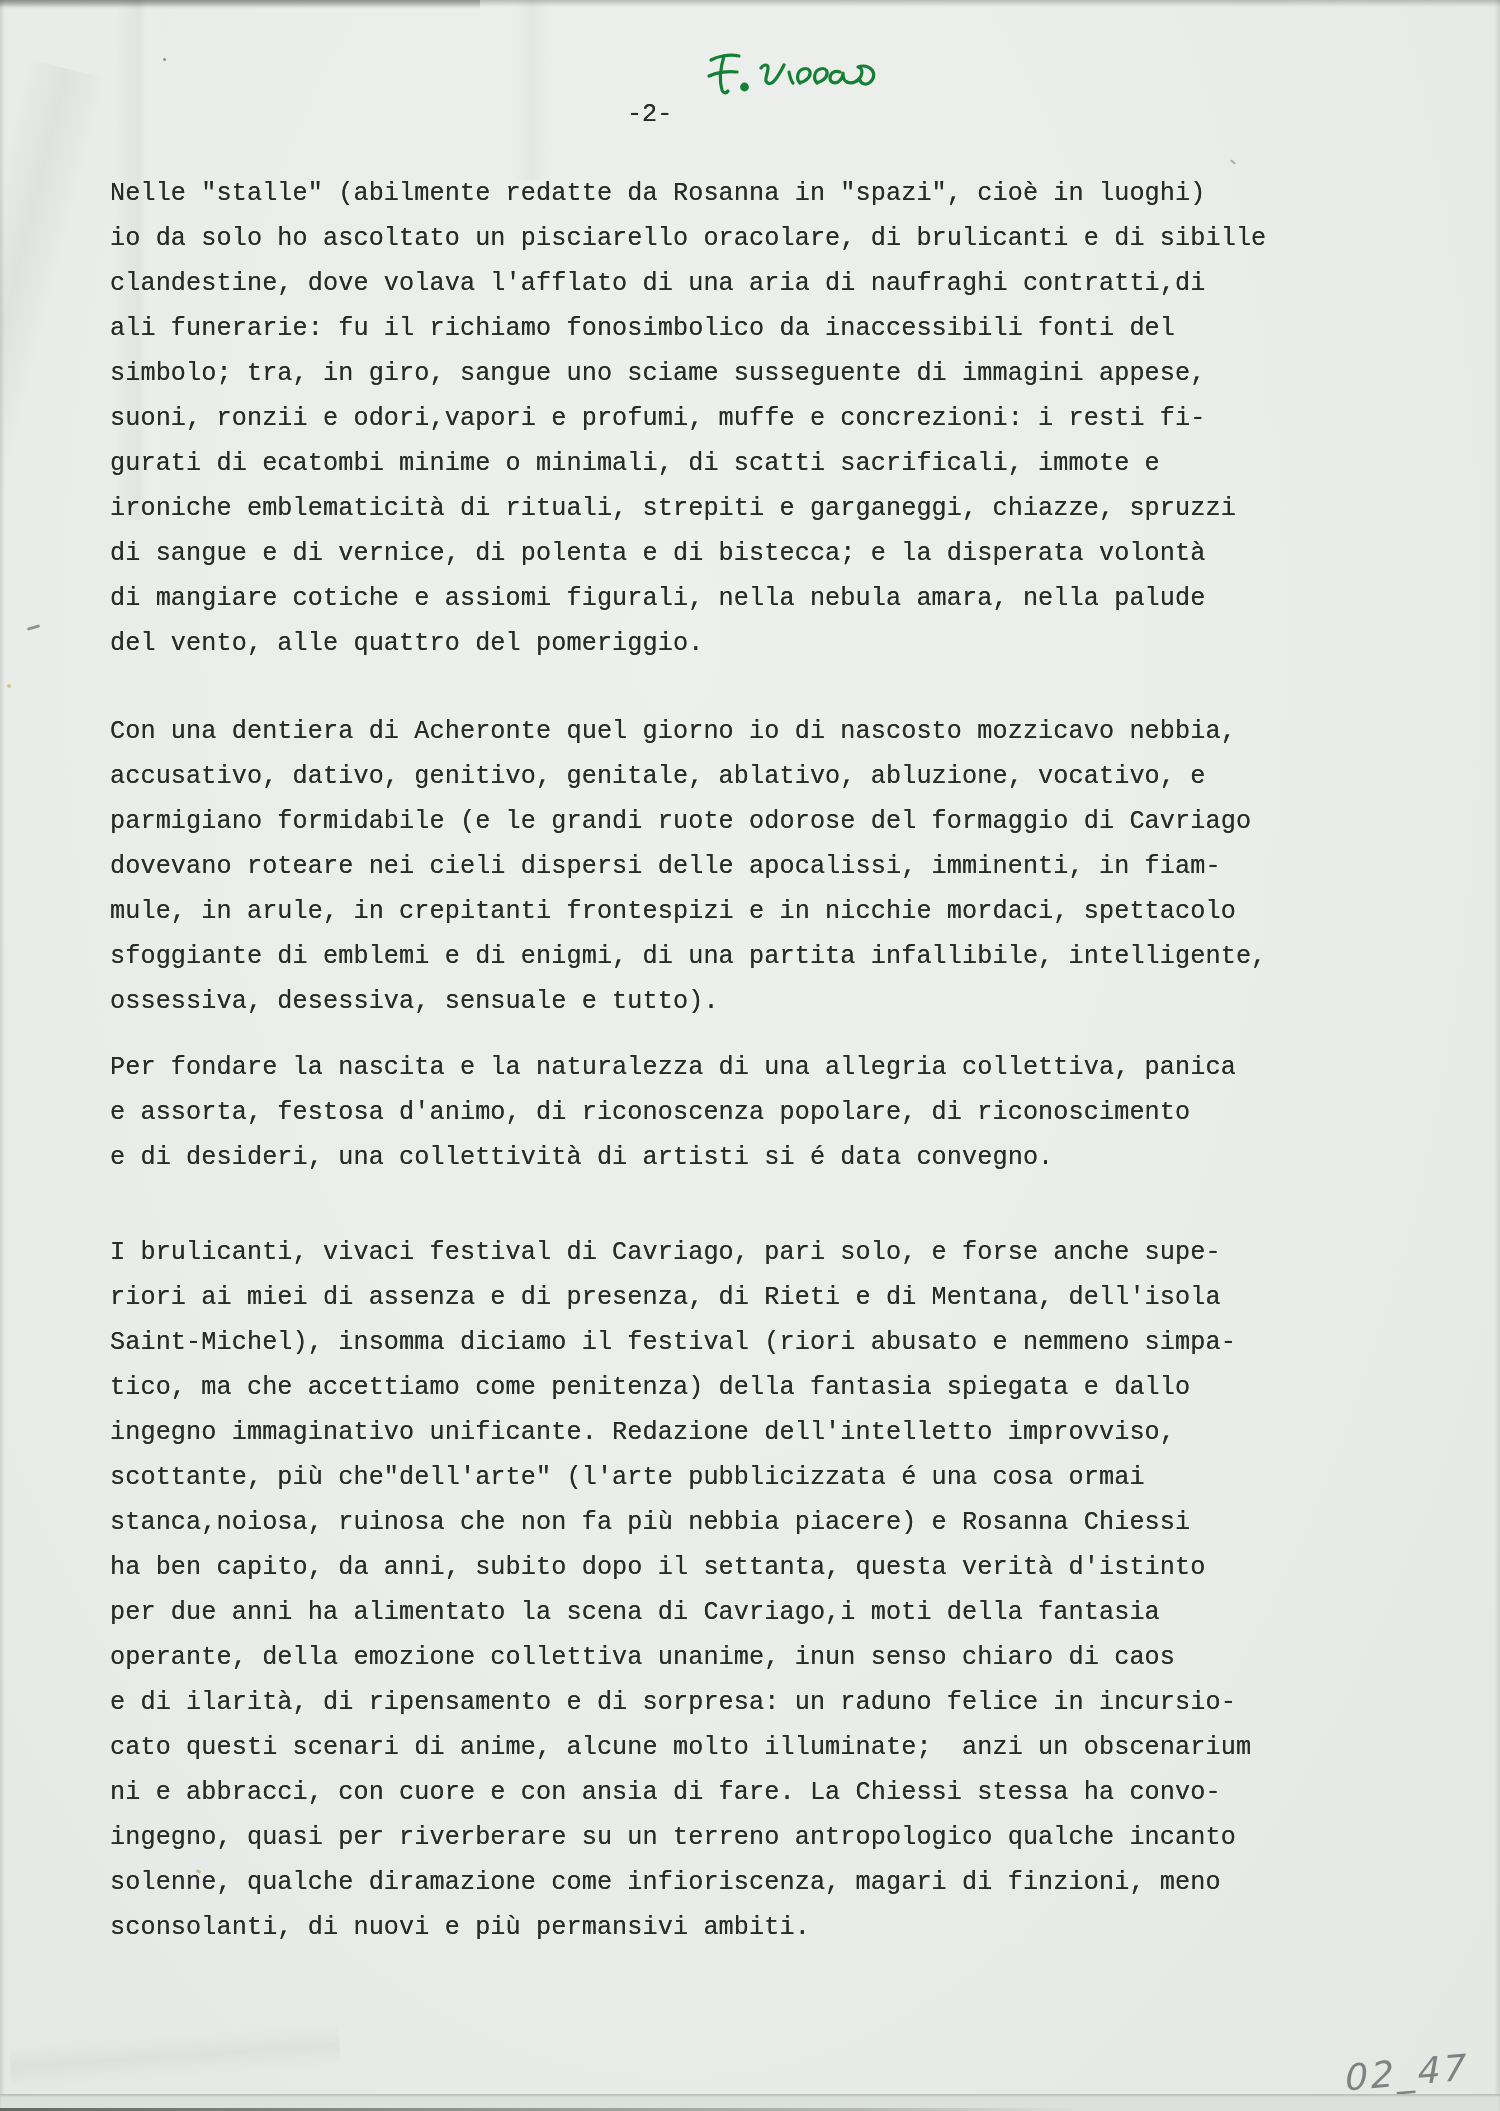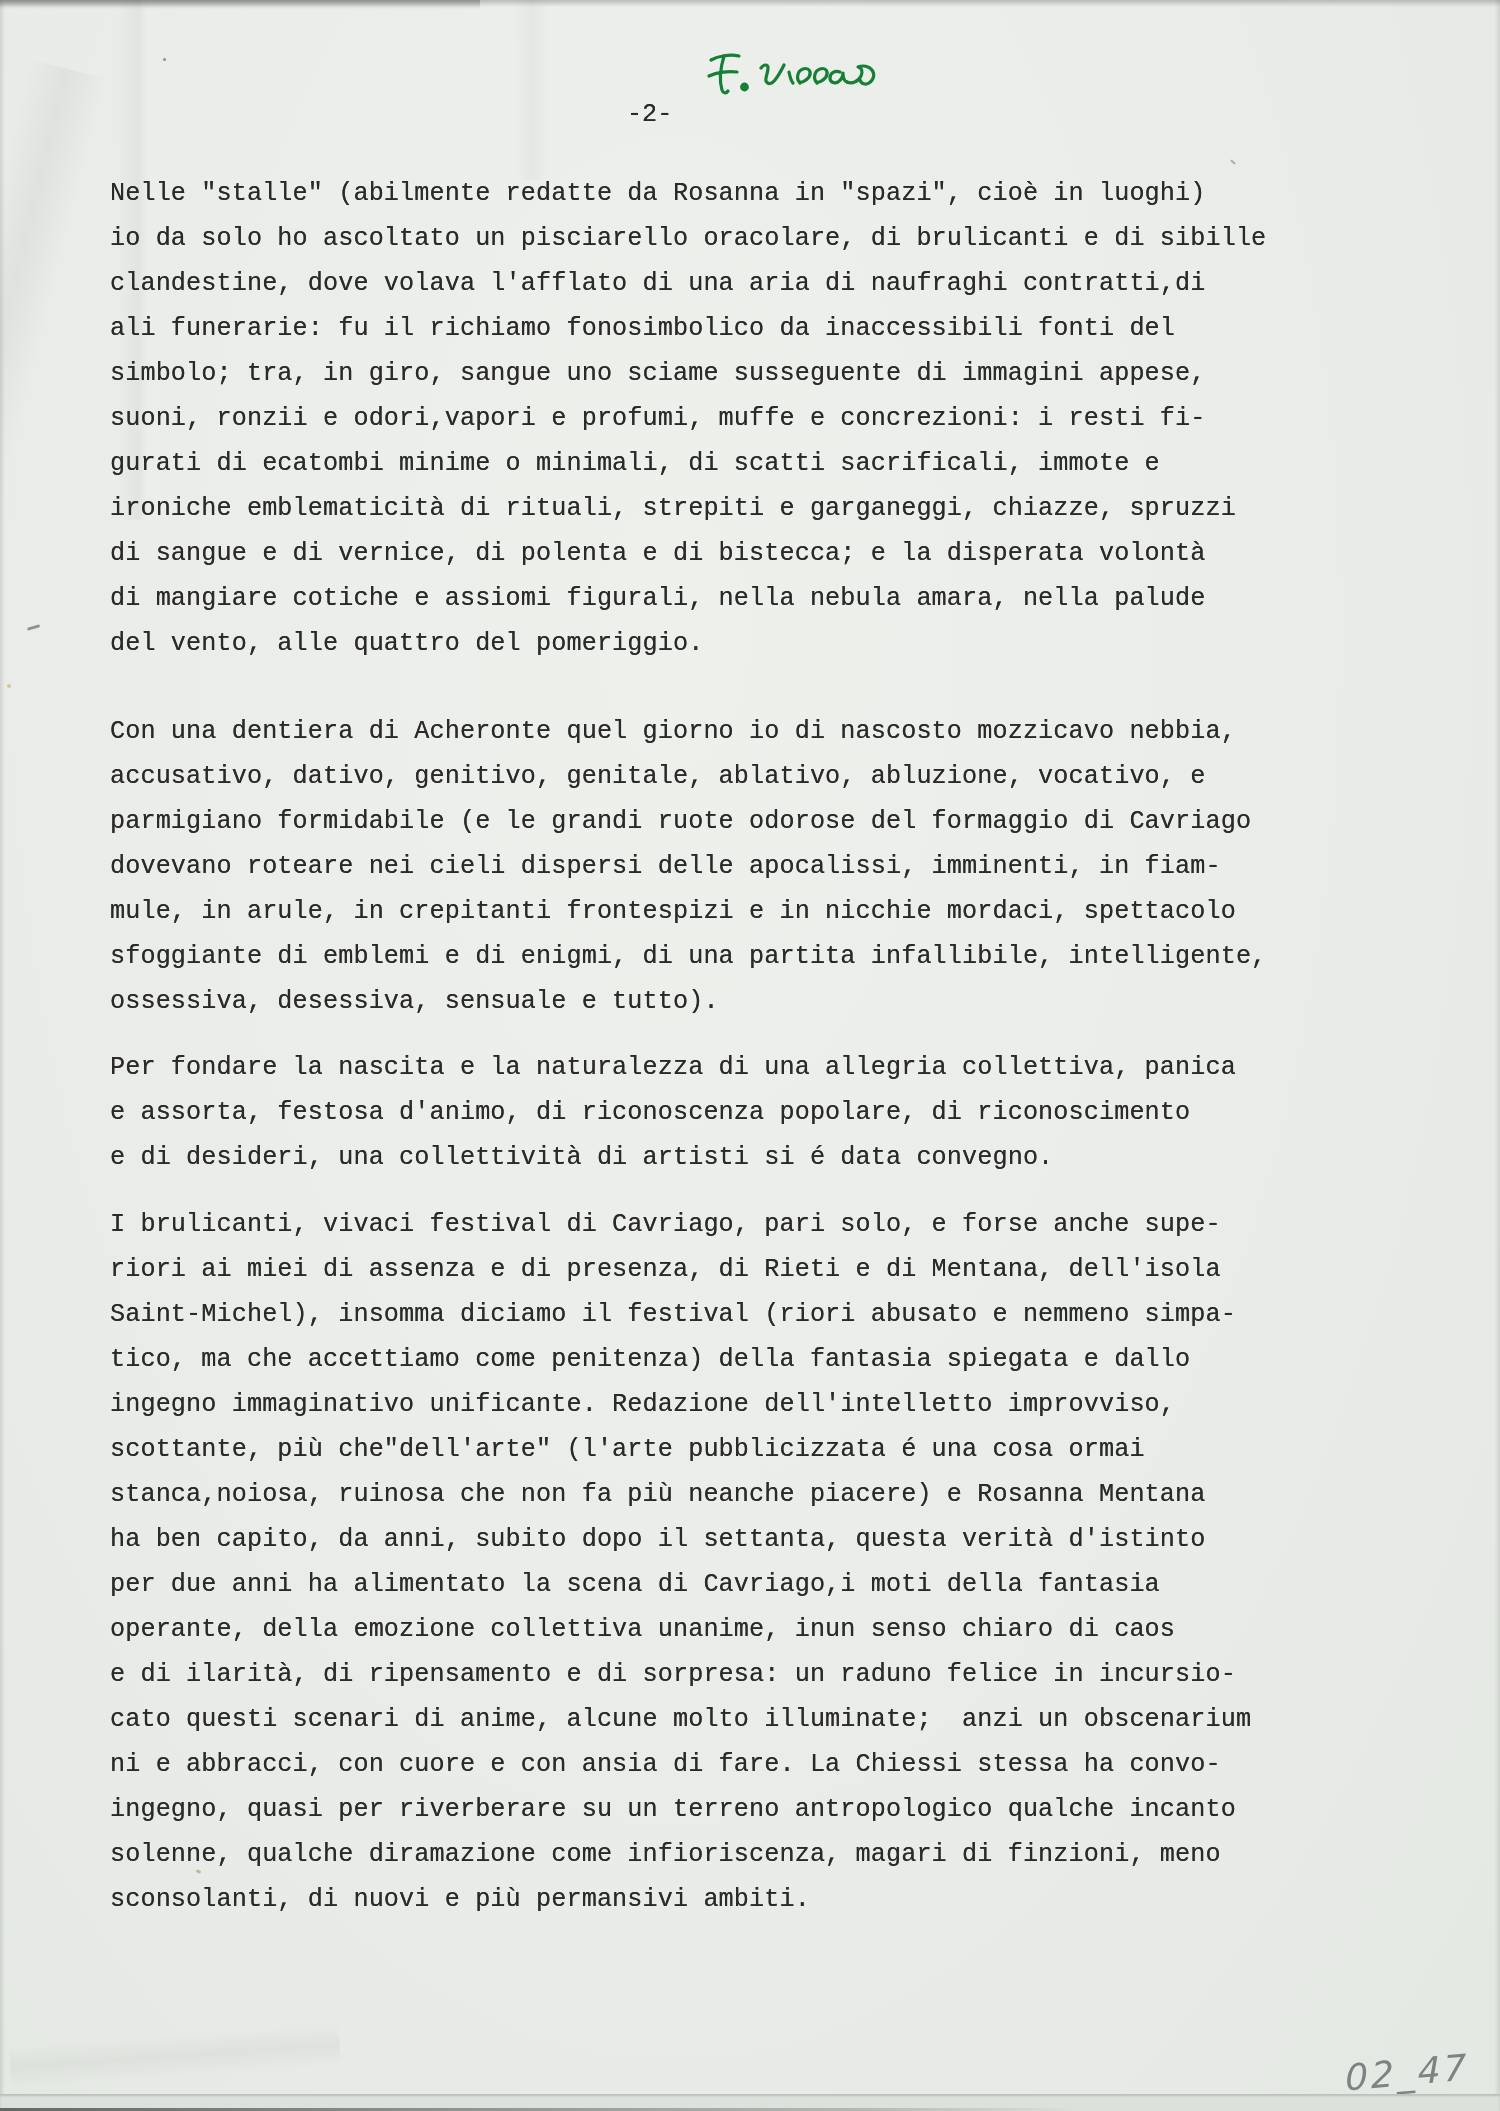--- a/index.html
+++ b/index.html
@@ -134,28 +134,28 @@
     <div class="tline">sfoggiante di emblemi e di enigmi, di una partita infallibile, intelligente,</div>
     <div class="tline">ossessiva, desessiva, sensuale e tutto).</div>
   </div>
 
   <div class="para" id="p3" style="top:1045px">
     <div class="tline">Per fondare la nascita e la naturalezza di una allegria collettiva, panica</div>
     <div class="tline">e assorta, festosa d'animo, di riconoscenza popolare, di riconoscimento</div>
     <div class="tline">e di desideri, una collettività di artisti si é data convegno.</div>
   </div>
 
-  <div class="para" id="p4" style="top:1202px">
+  <div class="para" id="p4" style="top:1230px">
     <div class="tline">I brulicanti, vivaci festival di Cavriago, pari solo, e forse anche supe-</div>
     <div class="tline">riori ai miei di assenza e di presenza, di Rieti e di Mentana, dell'isola</div>
     <div class="tline">Saint-Michel), insomma diciamo il festival (riori abusato e nemmeno simpa-</div>
     <div class="tline">tico, ma che accettiamo come penitenza) della fantasia spiegata e dallo</div>
     <div class="tline">ingegno immaginativo unificante. Redazione dell'intelletto improvviso,</div>
     <div class="tline">scottante, più che"dell'arte" (l'arte pubblicizzata é una cosa ormai</div>
-    <div class="tline">stanca,noiosa, ruinosa che non fa più neanche piacere) e Rosanna Mentana</div>
+    <div class="tline">stanca,noiosa, ruinosa che non fa più nebbia piacere) e Rosanna Chiessi</div>
     <div class="tline">ha ben capito, da anni, subito dopo il settanta, questa verità d'istinto</div>
     <div class="tline">per due anni ha alimentato la scena di Cavriago,i moti della fantasia</div>
     <div class="tline">operante, della emozione collettiva unanime, inun senso chiaro di caos</div>
     <div class="tline">e di ilarità, di ripensamento e di sorpresa: un raduno felice in incursio-</div>
     <div class="tline">cato questi scenari di anime, alcune molto illuminate;  anzi un obscenarium</div>
     <div class="tline">ni e abbracci, con cuore e con ansia di fare. La Chiessi stessa ha convo-</div>
     <div class="tline">ingegno, quasi per riverberare su un terreno antropologico qualche incanto</div>
     <div class="tline">solenne, qualche diramazione come infioriscenza, magari di finzioni, meno</div>
     <div class="tline">sconsolanti, di nuovi e più permansivi ambiti.</div>
   </div>

